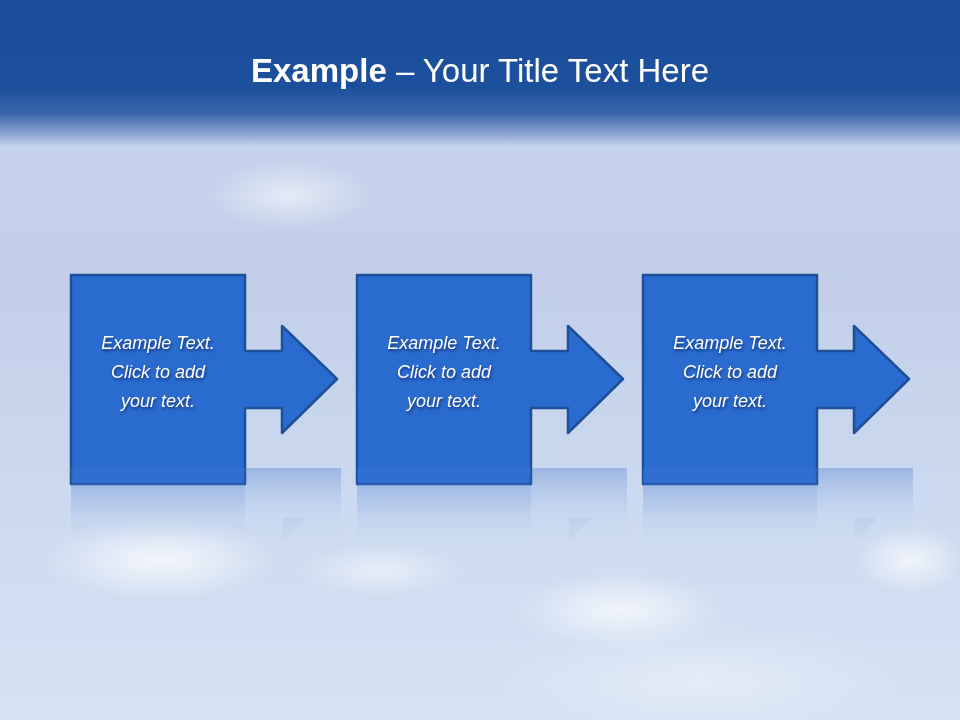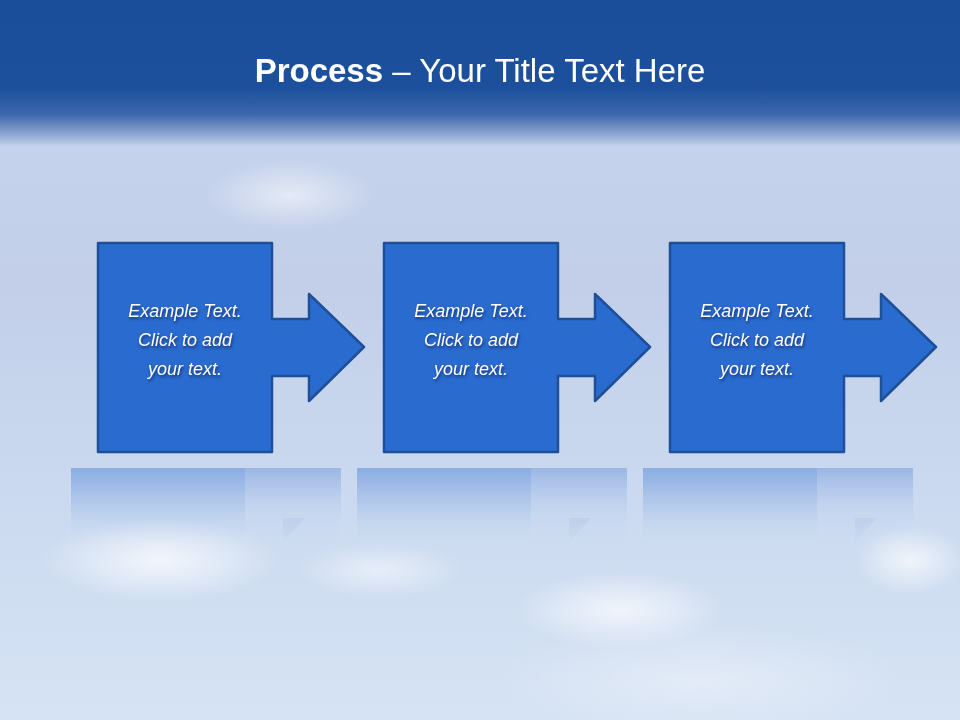--- a/index.html
+++ b/index.html
@@ -13,40 +13,40 @@
       radial-gradient(ellipse 80px 50px at 910px 560px, rgba(255,255,255,0.7), transparent 70%),
       radial-gradient(ellipse 300px 80px at 700px 680px, rgba(255,255,255,0.35), transparent 70%),
       linear-gradient(180deg, #c6d6ef 0%, #c3cfe9 40%, #cbdaf0 70%, #d6e3f4 100%);
   }
   .header { position:absolute; left:0; top:0; width:960px; height:146px;
     background:linear-gradient(180deg, #1a4e9a 0%, #1c509c 60%, #3b66aa 78%, #8ea6d2 92%, #c2d1ec 100%);
   }
   .title { position:absolute; left:0; top:52px; width:960px; text-align:center;
     color:#ffffff; font-size:33px; font-family:"Liberation Sans", sans-serif; letter-spacing:0px; }
   .title b { font-weight:bold; }
-  .step { position:absolute; top:243px; width:270px; height:241px;margin-left:27px; }
+  .step { position:absolute; top:275px; width:270px; height:241px; }
   .step svg { position:absolute; left:0; top:0; overflow:visible; }
   .step .text { position:absolute; left:0; top:54px; width:174px; text-align:center;
     color:#ffffff; font-style:italic; font-size:18px; line-height:29px;
     font-family:"Liberation Sans", sans-serif;
     text-shadow:1px 2px 3px rgba(0,0,40,0.55); }
   .reflect { position:absolute; top:468px; width:270px; height:80px; opacity:0.45;
     background:linear-gradient(180deg, rgba(40,100,200,0.65) 0%, rgba(120,165,225,0.25) 60%, rgba(255,255,255,0) 100%);
     -webkit-mask:linear-gradient(180deg,#000,transparent);
   }
   .reflect .rbox { position:absolute; left:0; top:0; width:174px; height:80px;
     background:linear-gradient(180deg, rgba(60,120,210,0.9), rgba(160,195,240,0)); }
   .reflect .rtri { position:absolute; left:212px; top:50px; width:0; height:0;
     border-top:0 solid transparent; border-left:22px solid rgba(80,120,200,0.6); border-bottom:24px solid transparent; }
 </style>
 </head>
 <body>
 
 <div class="header"></div>
-<div class="title"><b>Process</b><span> – Your Title Text Here</span></div>
+<div class="title"><b>Example</b><span> – Your Title Text Here</span></div>
 
 <div class="step" style="left:71px;">
   <svg width="270" height="210">
     <polygon points="0,0 174,0 174,76 211,76 211,51 266,104 211,158 211,133 174,133 174,209 0,209" fill="#2a6bd0" stroke="#1e4f99" stroke-width="2.5" stroke-linejoin="round"></polygon>
   </svg>
   <div class="text">
     <div>Example Text.</div>
     <div>Click  to add</div>
     <div>your text.</div>
   </div>

